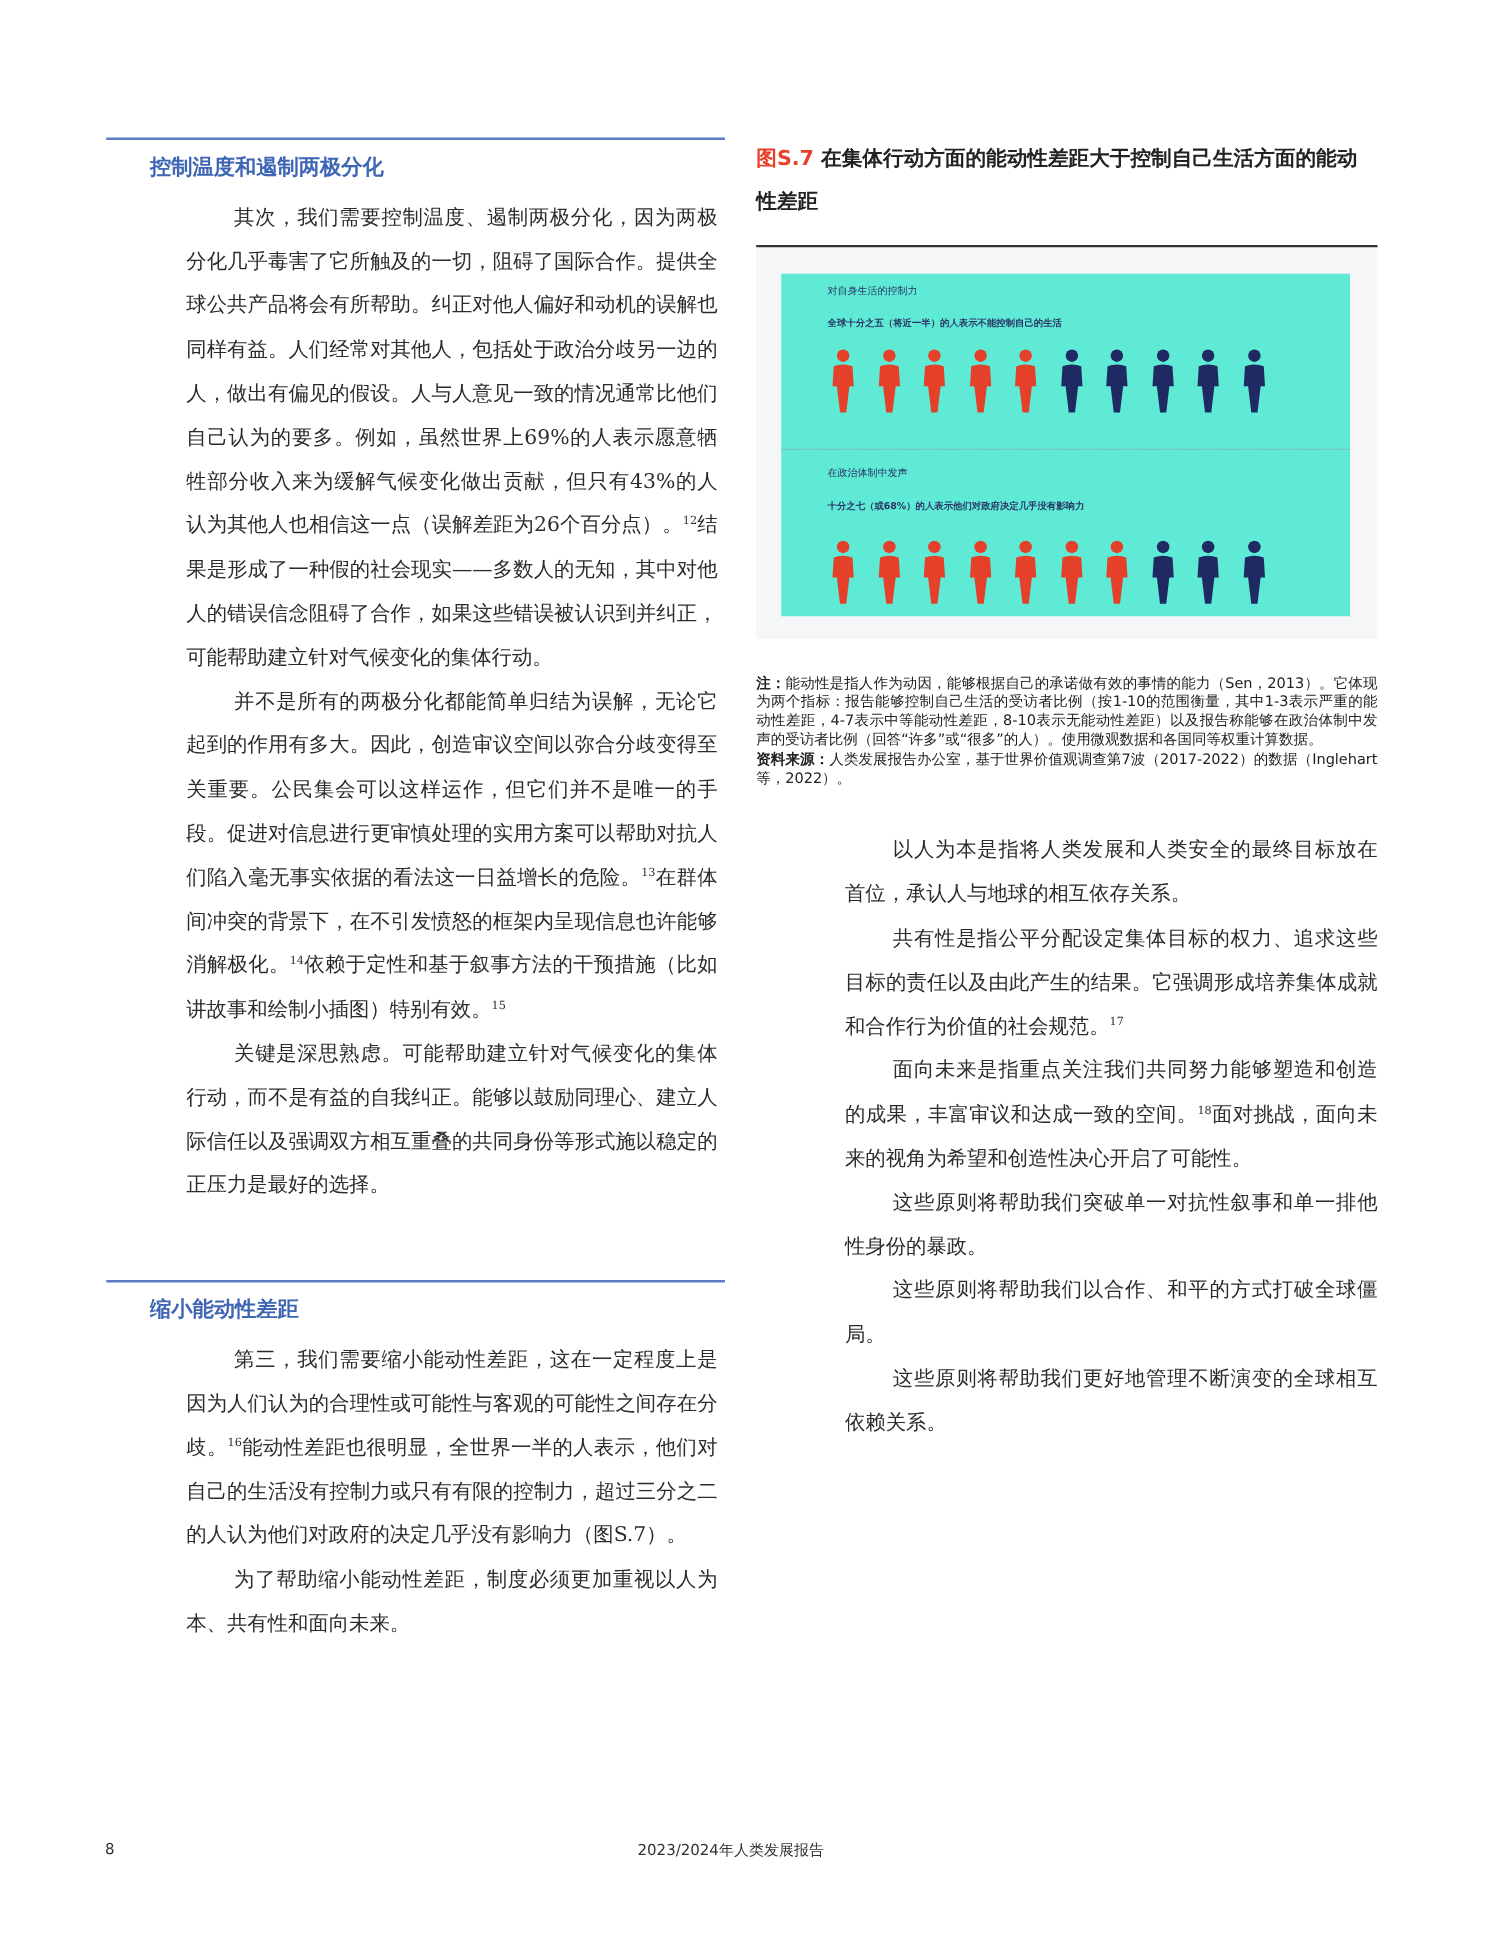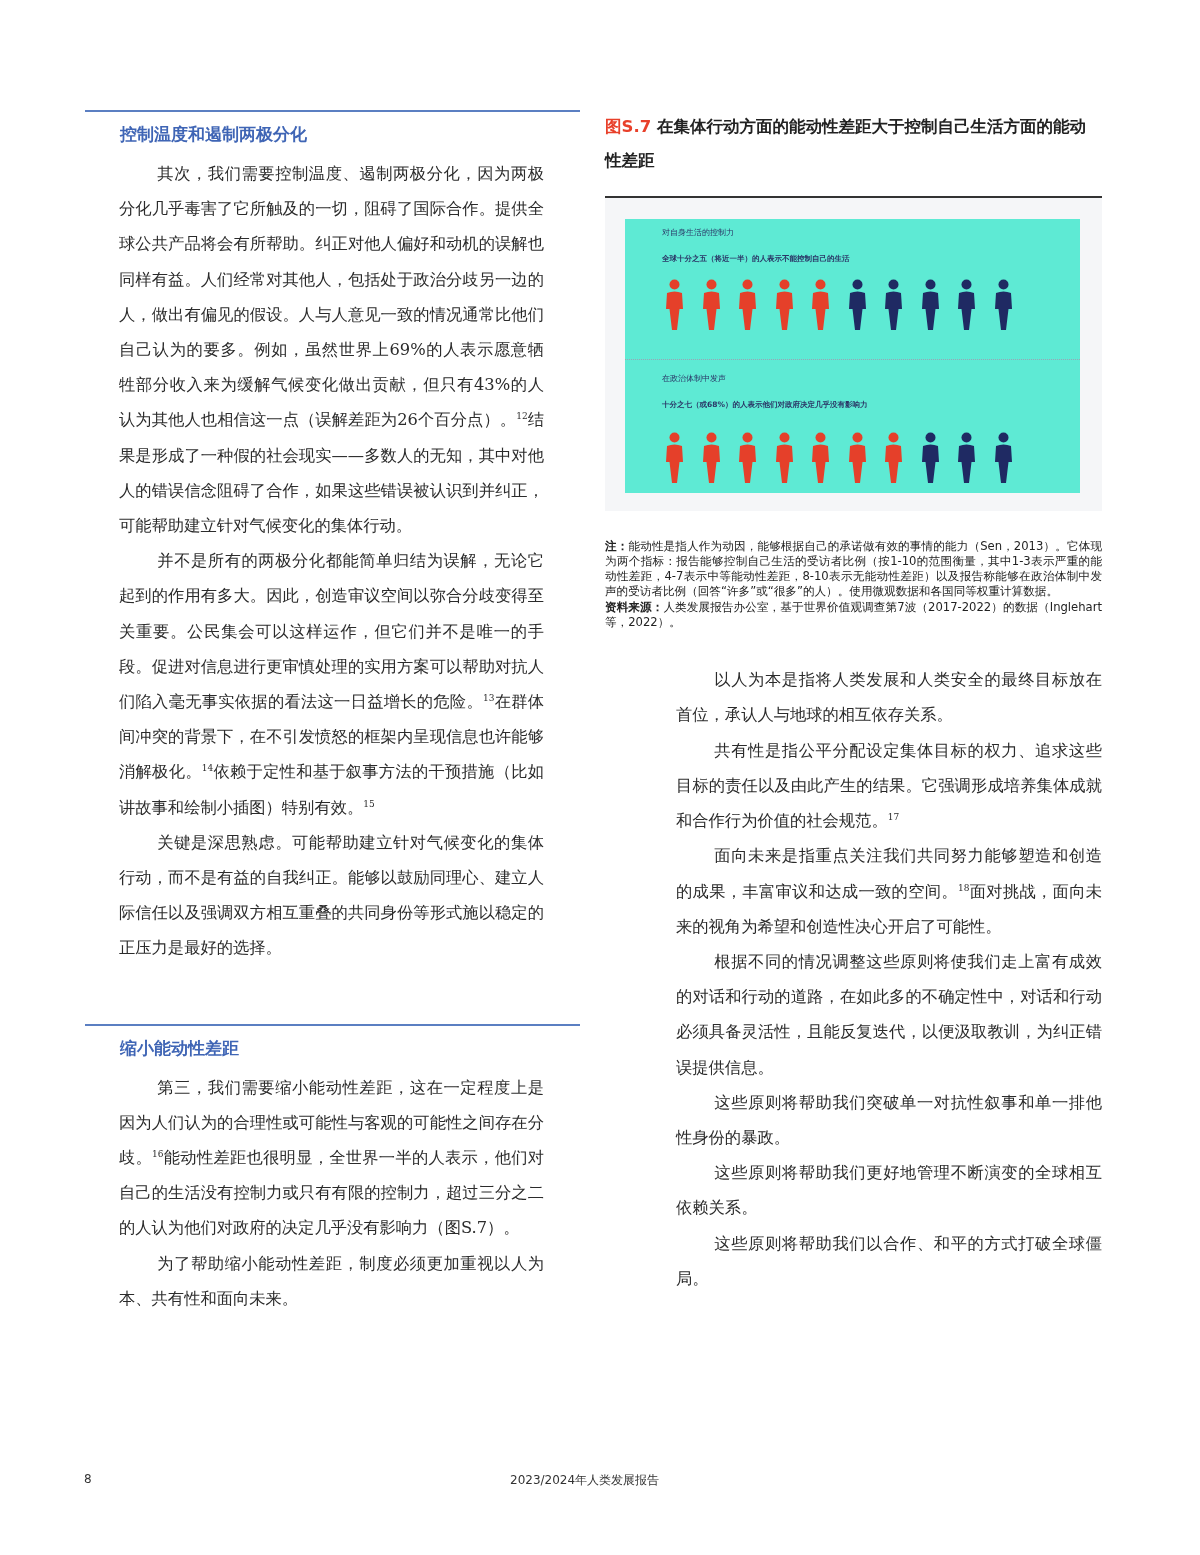--- a/index.html
+++ b/index.html
@@ -11,21 +11,21 @@
   .col-left { position: absolute; left: 85px; top: 110px; width: 495px; }
   .col-right { position: absolute; left: 605px; top: 106px; width: 497px; }
 
   .section-rule { height: 2px; background: #5b7fc2; width: 495px; }
   .section-title {
     font-family: "DejaVu Sans", "Liberation Sans", sans-serif;
     font-weight: bold; color: #3f65b5; font-size: 17px;
     margin: 10px 0 0 35px; line-height: 24px;
   }
   .body-text {
-    margin-left: 34px; width: 425px;
+    margin-left: 64px; width: 425px;
     font-size: 16.3px; line-height: 35.2px; text-align: justify;
     text-align-last: left;
   }
   .body-text p { margin: 0; text-indent: 2.35em; }
   .sup { font-size: 9px; vertical-align: 6px; line-height: 0; }
 
   .fig-title {
     font-family: "DejaVu Sans", "Liberation Sans", sans-serif;
     font-weight: bold; font-size: 16.5px; line-height: 34px; color: #222;
     margin-top: 4px;
@@ -192,21 +192,20 @@
   </div>
   <div class="fig-note">
     <div><b>注：</b><span>能动性是指人作为动因，能够根据自己的承诺做有效的事情的能力（Sen，2013）。它体现为两个指标：报告能够控制自己生活的受访者比例（按1-10的范围衡量，其中1-3表示严重的能动性差距，4-7表示中等能动性差距，8-10表示无能动性差距）以及报告称能够在政治体制中发声的受访者比例（回答“许多”或“很多”的人）。使用微观数据和各国同等权重计算数据。</span></div>
     <div><b>资料来源：</b><span>人类发展报告办公室，基于世界价值观调查第7波（2017-2022）的数据（Inglehart等，2022）。</span></div>
   </div>
 
   <div class="body-text right-body">
     <p><span>以人为本是指将人类发展和人类安全的最终目标放在首位，承认人与地球的相互依存关系。</span></p>
     <p><span>共有性是指公平分配设定集体目标的权力、追求这些目标的责任以及由此产生的结果。它强调形成培养集体成就和合作行为价值的社会规范。</span><span class="sup">17</span></p>
     <p><span>面向未来是指重点关注我们共同努力能够塑造和创造的成果，丰富审议和达成一致的空间。</span><span class="sup">18</span><span>面对挑战，面向未来的视角为希望和创造性决心开启了可能性。</span></p>
-    <p><span>根据不同的情况调整这些原则将使我们走上富有成效的对话和行动的道路，在如此多的不确定性中，对话和行动必须具备灵活性，且能反复迭代，以便汲取教训，为纠正错误提供信息。</span></p>
     <p><span>这些原则将帮助我们突破单一对抗性叙事和单一排他性身份的暴政。</span></p>
+    <p><span>这些原则将帮助我们以合作、和平的方式打破全球僵局。</span></p>
     <p><span>这些原则将帮助我们更好地管理不断演变的全球相互依赖关系。</span></p>
-    <p><span>这些原则将帮助我们以合作、和平的方式打破全球僵局。</span></p>
   </div>
 </div>
 
 <div class="footer-num">8</div>
 <div class="footer-title">2023/2024年人类发展报告</div>
 
 </body></html>

